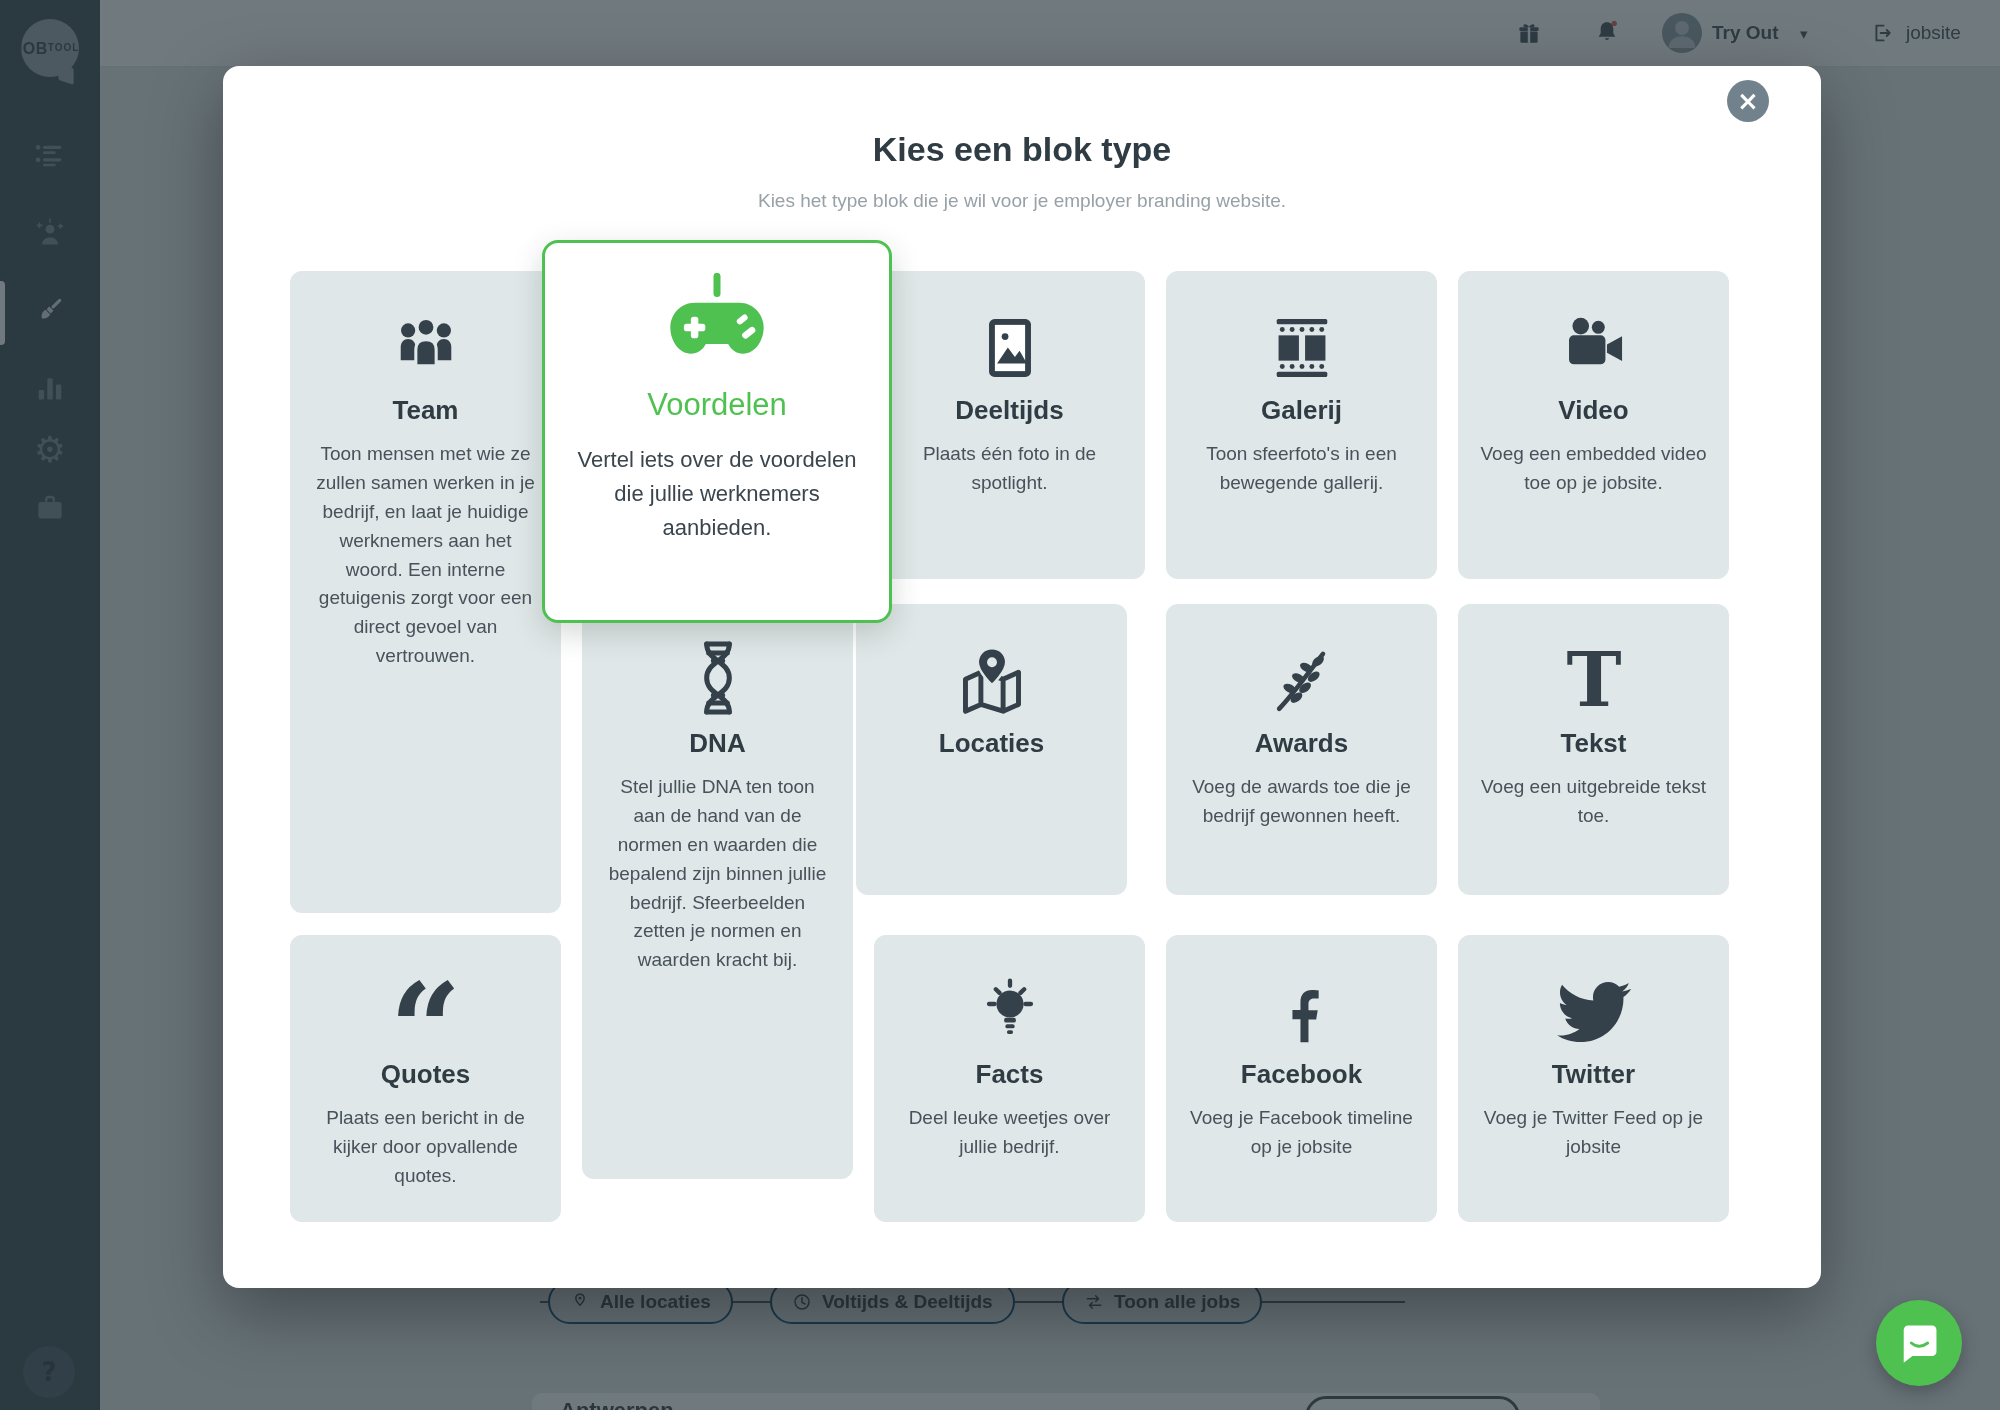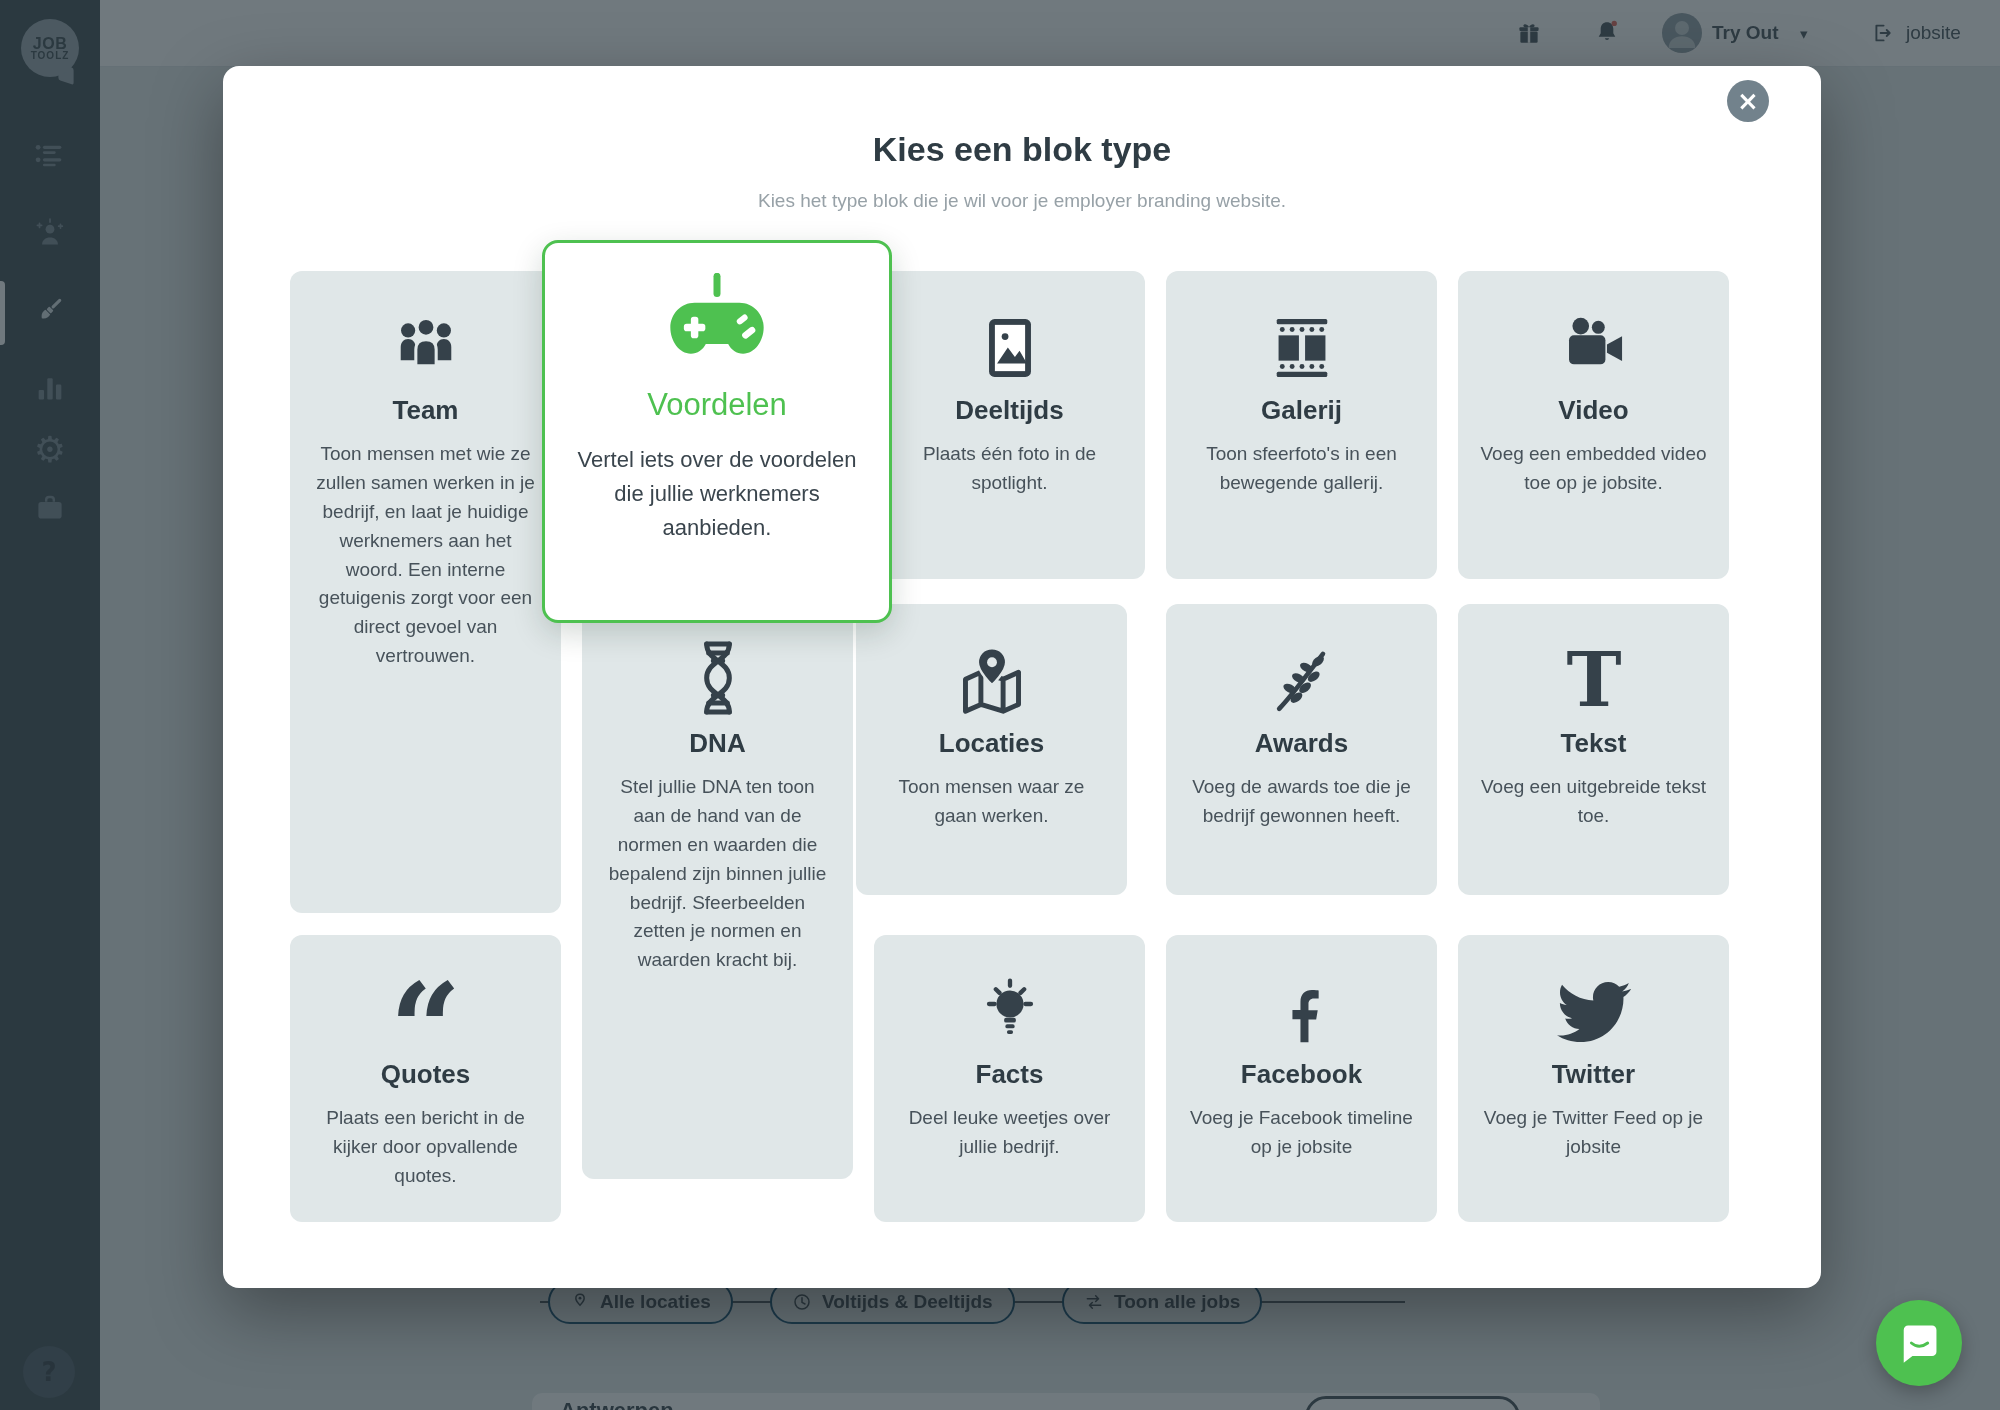--- a/index.html
+++ b/index.html
@@ -2,21 +2,21 @@
 <html><head>
 <meta charset="utf-8">
 <style>
   html,body{margin:0;padding:0;}
   body{width:2000px;height:1410px;position:relative;overflow:hidden;
        font-family:"Liberation Sans", sans-serif;background:#E3E9EB;}
   .abs{position:absolute;}
   
   #sidebar{left:0;top:0;width:100px;height:1410px;background:#36434A;z-index:2;}
   .logo-bubble{left:21px;top:19px;width:58px;height:58px;border-radius:50%;
-      background:#95A2AA;display:flex;flex-direction:column;align-items:center;justify-content:center;}
+      background:#95A2AA;display:flex;flex-direction:row;align-items:center;justify-content:center;}
   .logo-tail{left:58px;top:66px;width:16px;height:16px;background:#95A2AA;
       transform:rotate(18deg) skew(18deg);border-radius:2px;}
   .logo-l1{font-size:16px;font-weight:900;color:#36434A;letter-spacing:.5px;line-height:15px;}
   .logo-l2{font-size:10px;font-weight:900;color:#36434A;letter-spacing:1px;line-height:10px;}
   .nav-item{left:0;width:100px;height:64px;display:flex;align-items:center;justify-content:center;}
   .nav-item svg{width:34px;height:34px;}
   .active-bar{left:0;top:281px;width:5px;height:64px;background:#FFFFFF;border-radius:0 4px 4px 0;}
   .gear-glyph{font-family:"DejaVu Sans",sans-serif;font-size:36px;color:#76848D;line-height:1;}
   .help-circle{left:23px;top:1346px;width:52px;height:52px;border-radius:50%;background:#475560;
       display:flex;align-items:center;justify-content:center;font-family:"DejaVu Sans",sans-serif;
@@ -307,21 +307,20 @@
 
   <div class="card pos-locaties">
     <div class="ic">
       <svg viewBox="0 0 24 24">
         <path d="M3.4 11.4 l5-2.2 7.2 2.2 5-2.2 v10.4 l-5 2.2 -7.2-2.2 -5 2.2 z M8.4 9.2 v10.4 M15.6 11.4 v10.4" fill="none" stroke="#35414A" stroke-width="1.6" stroke-linejoin="round"></path>
         <path d="M12 1.4 c2.7 0 4.6 2 4.6 4.5 0 3.1-4.6 7.4-4.6 7.4 s-4.6-4.3-4.6-7.4 c0-2.5 1.9-4.5 4.6-4.5 z" fill="#35414A" stroke="#E0E7E8" stroke-width="0.8"></path>
         <circle cx="12" cy="5.9" r="1.6" fill="#E0E7E8"></circle>
       </svg>
     </div>
     <h3>Locaties</h3>
-    <p>Toon mensen waar ze gaan werken.</p>
   </div>
 
   <div class="card pos-awards">
     <div class="ic">
       <svg viewBox="0 0 24 24">
         <path d="M4.6 21 C8.2 17.4 10.6 14 18.8 3.2" fill="none" stroke="#35414A" stroke-width="1.5" stroke-linecap="round"></path>
         <g fill="#35414A">
           <ellipse cx="17.2" cy="5.6" rx="2.2" ry="1.3" transform="rotate(-38 17.2 5.6)"></ellipse>
           <ellipse cx="13.4" cy="7.6" rx="2.2" ry="1.3" transform="rotate(28 13.4 7.6)"></ellipse>
           <ellipse cx="15.8" cy="10.6" rx="2.2" ry="1.3" transform="rotate(-38 15.8 10.6)"></ellipse>

